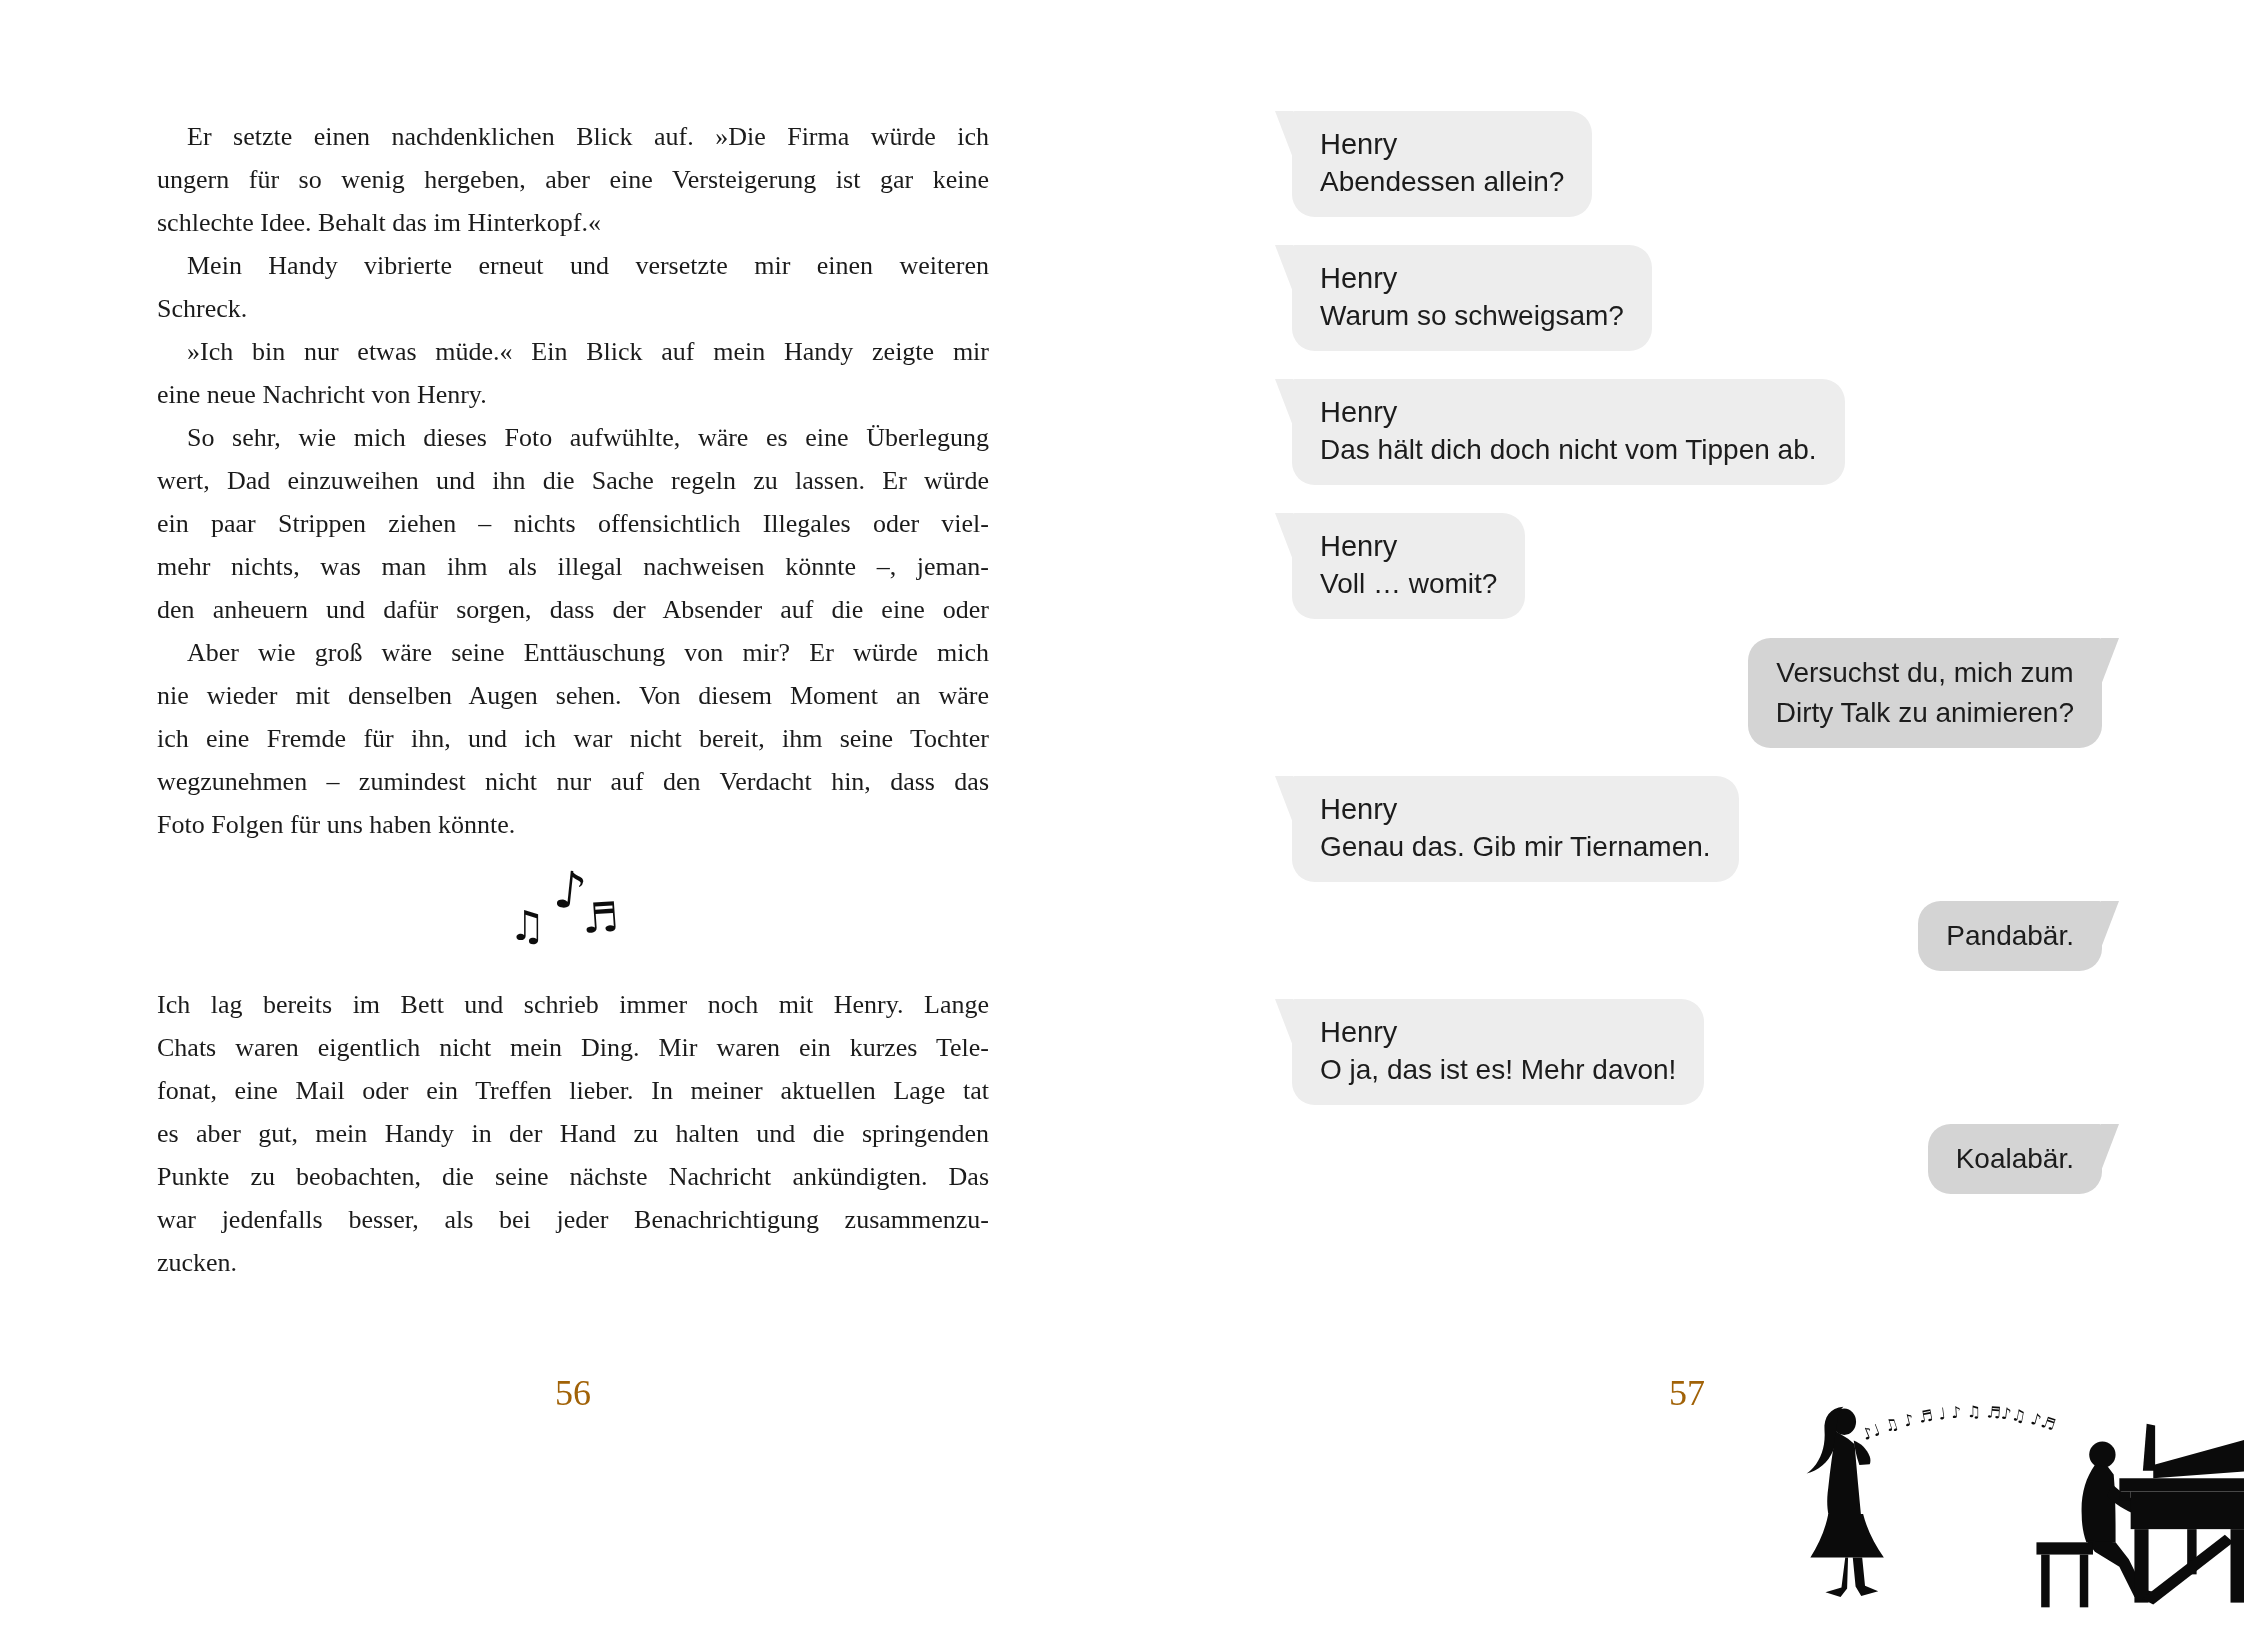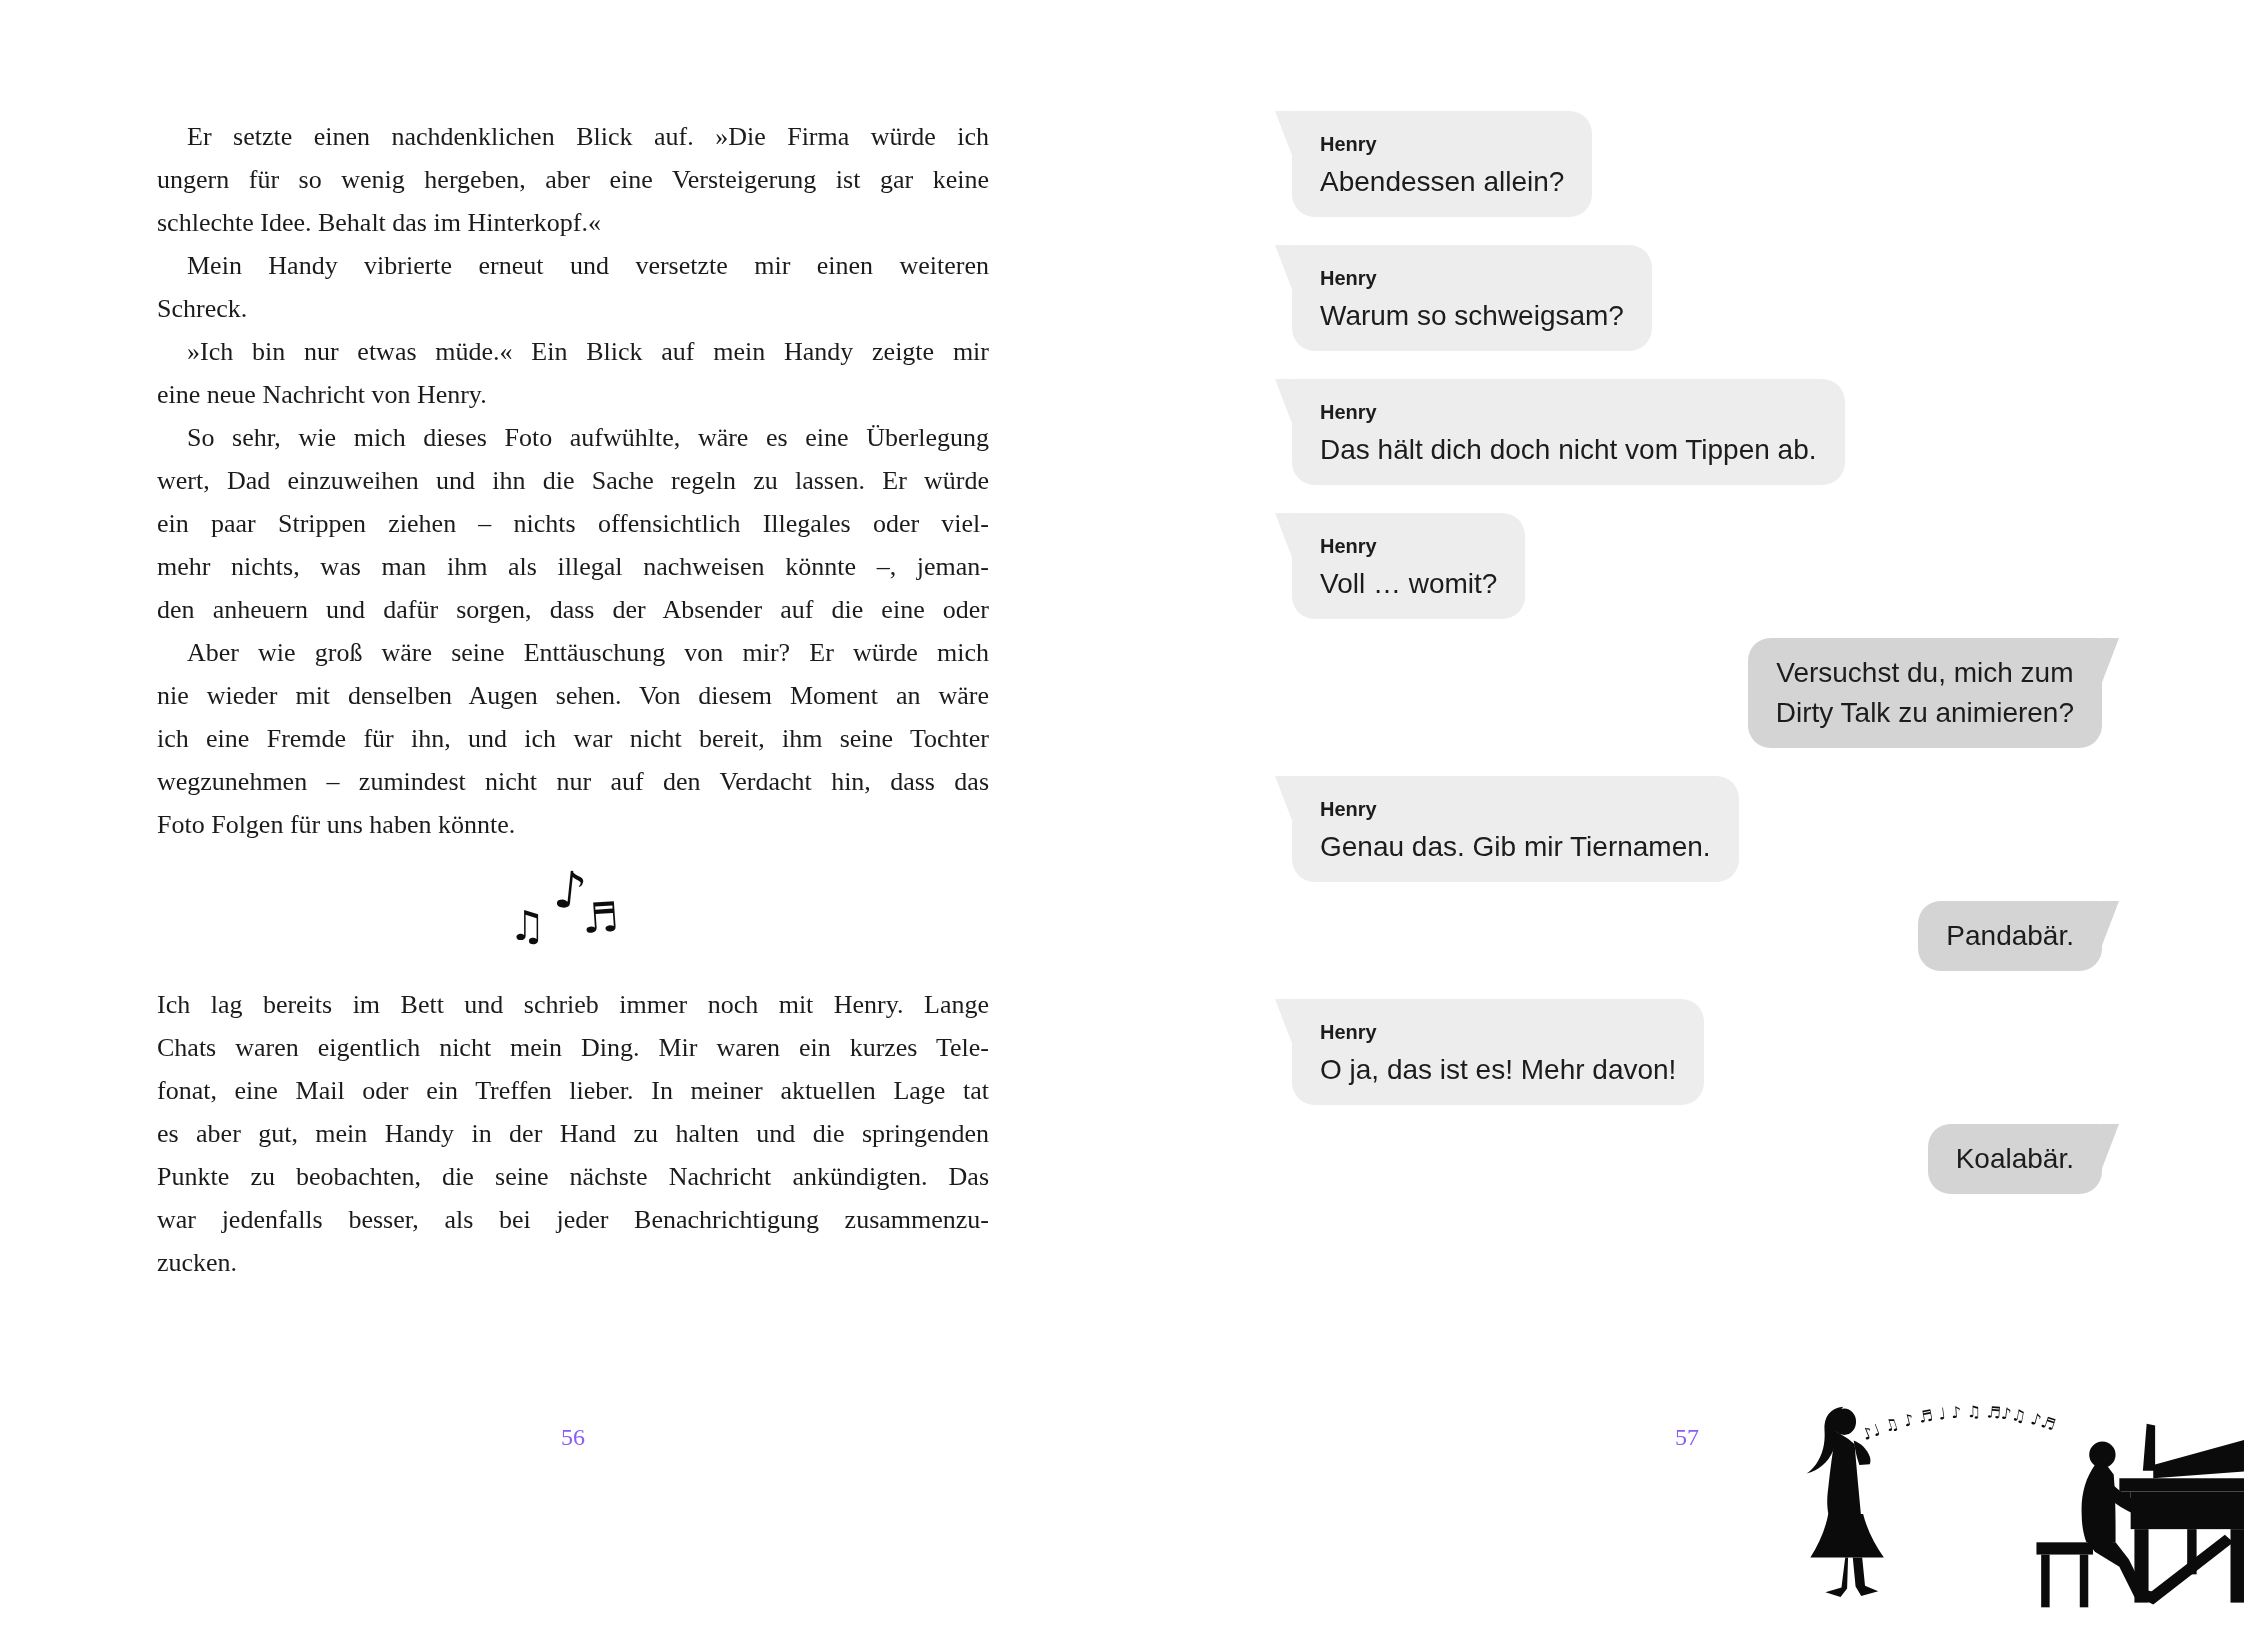--- a/index.html
+++ b/index.html
@@ -19,21 +19,21 @@
   .ornament {
     position:relative; width:132px; height:94px; margin:26px auto 17px auto;
     font-family:"DejaVu Sans", sans-serif; color:#0d0d0d;
   }
   .orn-note { position:absolute; line-height:1; }
   .orn-0 { left:47px; top:-7.5px;  font-size:51px; transform:rotate(6deg); }
   .orn-1 { left:1.9px;  top:34px;  font-size:41px; }
   .orn-2 { left:75px; top:26px;  font-size:41px; transform:rotate(-4deg); }
   
   .pagenum {
-    position:absolute; top:1424px; font-size:24px; color:#8b5cf6; text-align:center;
+    position:absolute; top:1372px; font-size:36px; color:#a16207; text-align:center;
   }
   .pagenum.left  { left:157px;  width:832px; }
   .pagenum.right { left:1281px; width:812px; }
   
   .chat {
     position:absolute; left:1292px; top:111px; width:810px;
     display:flex; flex-direction:column; align-items:flex-start;
     font-family:"Liberation Sans", sans-serif; color:#1c1c1c;
   }
   .bubble { position:relative; padding:15px 28px; border-radius:22.6px; max-width:603px; }
@@ -41,21 +41,21 @@
   .bubble.right { background:#d4d4d4; border-top-right-radius:2.8px; margin-top:19px; align-self:flex-end; }
   .bubble:first-child { margin-top:0; }
   .bubble.left::before {
     content:""; position:absolute; top:0; left:-17px; width:18px; height:47px;
     background:#ededed; clip-path:polygon(0 0, 100% 0, 100% 100%);
   }
   .bubble.right::before {
     content:""; position:absolute; top:0; right:-17px; width:18px; height:47px;
     background:#d4d4d4; clip-path:polygon(0 0, 100% 0, 0 100%);
   }
-  .sender { font-weight:bold; font-size:20px; line-height:36px; }
+  .sender { font-weight:normal; font-size:29px; line-height:36px; }
   .msg    { font-size:28px; line-height:40px; }
   .bubble.right .msg { text-align:center; }
   
   .illu { position:absolute; left:1784px; top:1401px; width:471px; height:212px; }
   .illu svg { display:block; }
 </style>
 </head>
 <body>
 
 <div class="spread">

